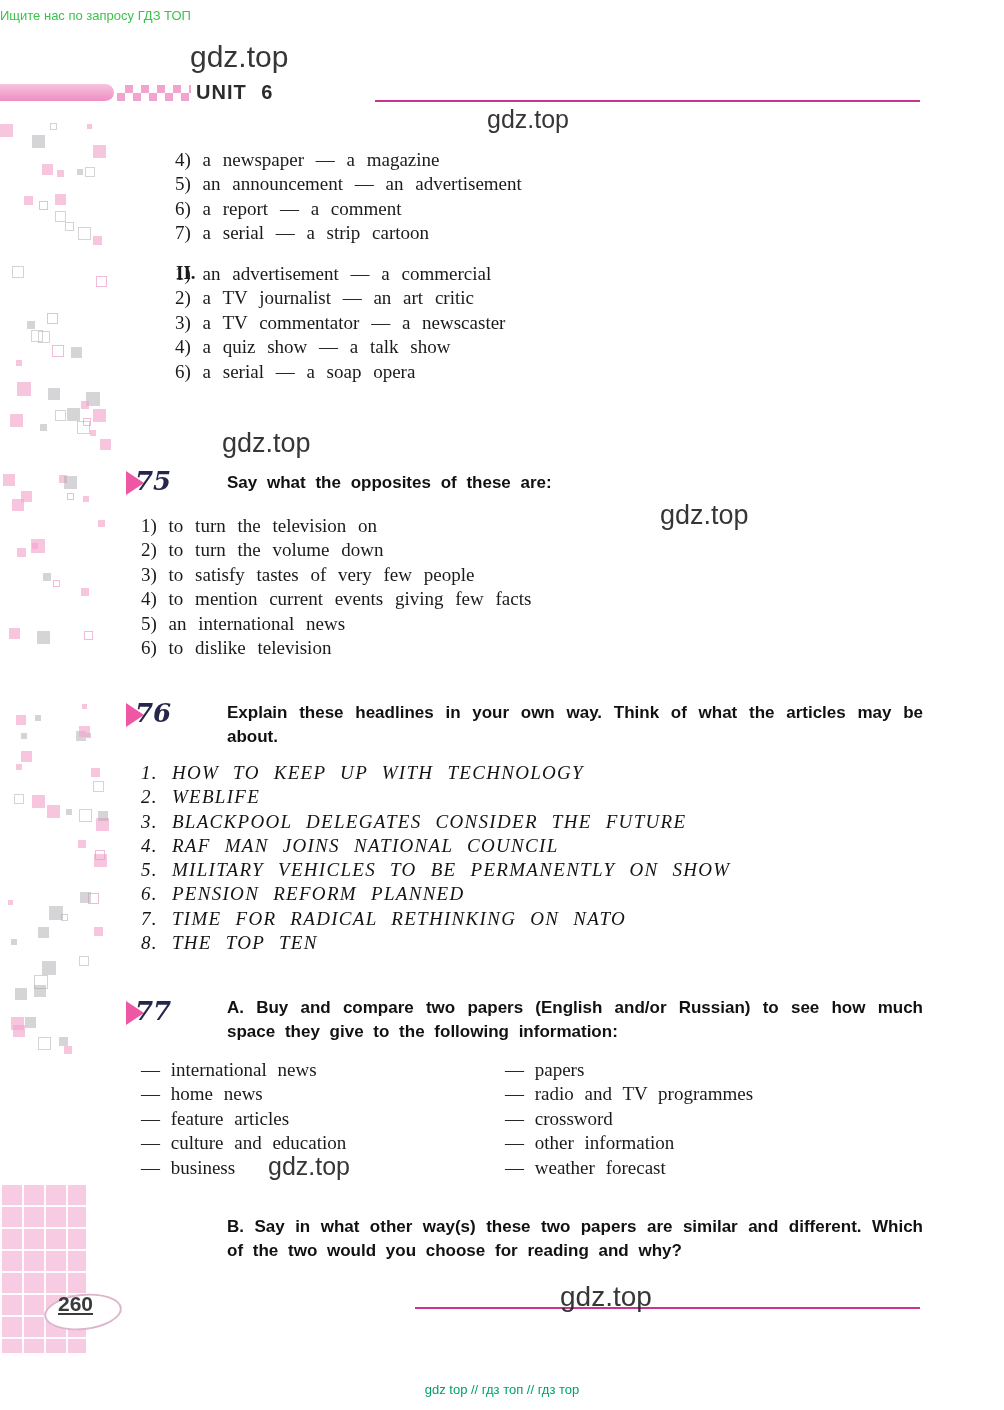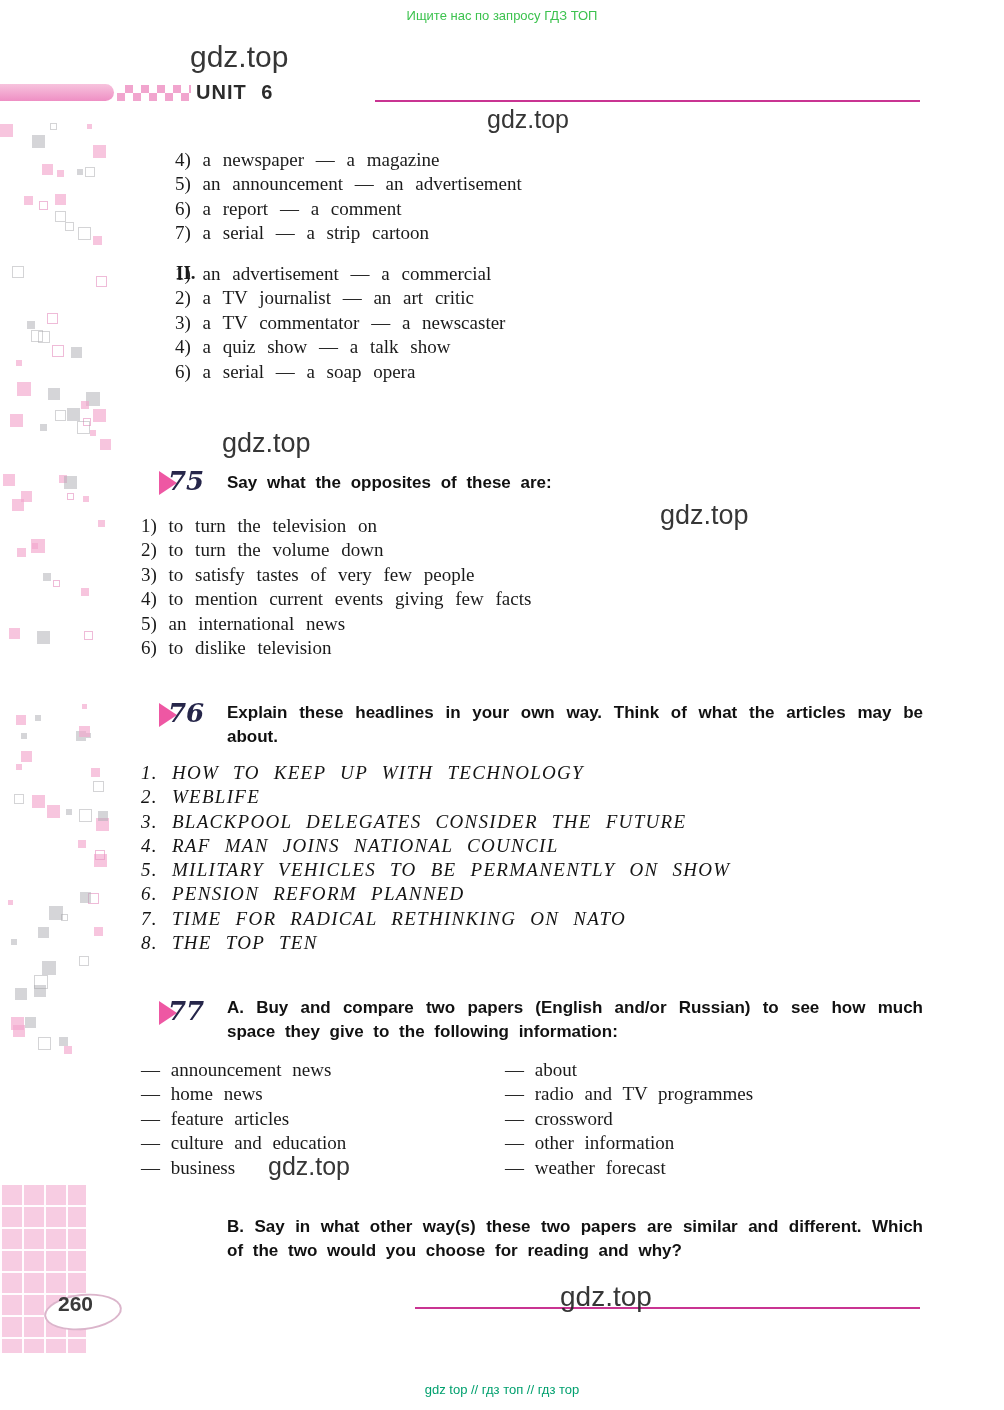--- a/index.html
+++ b/index.html
@@ -28,40 +28,40 @@
   .unit-strip-checker {
     position:absolute; left:117px; top:85px; width:74px; height:16px;
     background:repeating-conic-gradient(#f1a5ce 0% 25%, #ffffff 0% 50%) 0 0 / 16px 16px;
   }
   .rule { position:absolute; height:2px; background:#c93492; }
   .rule-top { left:375px; top:100px; width:545px; }
   .rule-bottom { left:415px; top:1307px; width:505px; }
 
   
   .top-note {
-    position:absolute; left:0; top:8px; width:1004px; text-align:center;
+    position:absolute; left:0; top:8px; width:1004px; text-align:left;
     font-family:"Liberation Sans", sans-serif; font-size:13px; color:#3cc24e;
   }
   .unit-label {
     position:absolute; left:196px; top:81px;
     font-family:"Liberation Sans", sans-serif; font-weight:bold; font-size:20px;
     letter-spacing:1px; word-spacing:8px; color:#2b2b2b;
   }
   .footer {
     position:absolute; left:0; top:1382px; width:1004px; text-align:center;
     font-family:"Liberation Sans", sans-serif; font-size:13px; color:#00a06e;
   }
   .page-num-oval {
     position:absolute; left:44px; top:1294px; width:78px; height:36px;
     border:2px solid rgba(190,120,160,.55); border-radius:50%;
     background:#ffffff; transform:rotate(-6deg);
   }
   .page-num {
     position:absolute; left:58px; top:1292px;
-    font-family:"Liberation Sans", sans-serif; font-weight:bold; font-size:21px; color:#3a3a3a;
+    font-family:"Liberation Sans", sans-serif; font-weight:bold; font-size:21px; color:#3a3a3a;text-decoration:underline;
   }
 
   
   .wm {
     position:absolute; font-family:"Liberation Sans", sans-serif; color:#262626; opacity:.92;
   }
   .wm1 { left:190px; top:40px;  font-size:30px; }
   .wm2 { left:487px; top:105px; font-size:25px; }
   .wm3 { left:222px; top:428px; font-size:27px; }
   .wm4 { left:660px; top:500px; font-size:27px; }
@@ -84,21 +84,21 @@
   .roman-label {
     position:absolute; font-size:19px; font-weight:bold; color:#1a1a1a;
   }
   .instruction {
     position:absolute; font-family:"Liberation Sans", sans-serif; font-weight:bold;
     font-size:17px; line-height:23.5px; word-spacing:5px; color:#111;
     text-align:justify; text-align-last:left;
   }
 
   
-  .ex-marker { position:absolute; width:56px; height:36px;margin-left:33px; }
+  .ex-marker { position:absolute; width:56px; height:36px; }
   .ex-marker .tri {
     position:absolute; left:0; top:5px; width:0; height:0;
     border-top:12px solid transparent; border-bottom:12px solid transparent;
     border-left:18px solid #ee57a3;
   }
   .ex-marker .ex-num {
     position:absolute; left:9px; top:0;
     font-family:"DejaVu Serif", serif; font-style:italic; font-weight:bold;
     font-size:26px; color:#26264a;
   }
@@ -266,28 +266,28 @@
       <div class="headline-item">7. TIME FOR RADICAL RETHINKING ON NATO</div>
       <div class="headline-item">8. THE TOP TEN</div>
     </div>
 
   <div class="ex-marker" style="left:126px; top:996px;text-align:right;">
     <span class="tri"></span>
     <span class="ex-num">77</span>
   </div>
   <div class="instruction" style="left:227px; top:996px; width:696px;">A. Buy and compare two papers (English and/or Russian) to see how much space they give to the following information:</div>
   <div class="list" style="left:141px; top:1058px;">
-      <div class="col-item">— announcement news</div>
+      <div class="col-item">— international news</div>
       <div class="col-item">— home news</div>
       <div class="col-item">— feature articles</div>
       <div class="col-item">— culture and education</div>
       <div class="col-item">— business</div>
     </div>
   <div class="list" style="left:505px; top:1058px;">
-      <div class="col-item">— about</div>
+      <div class="col-item">— papers</div>
       <div class="col-item">— radio and TV programmes</div>
       <div class="col-item">— crossword</div>
       <div class="col-item">— other information</div>
       <div class="col-item">— weather forecast</div>
     </div>
   <div class="instruction" style="left:227px; top:1193px; width:696px;margin-top:22px;">B. Say in what other way(s) these two papers are similar and different. Which of the two would you choose for reading and why?</div>
 
   <div class="page-num-oval"></div>
   <div class="page-num">260</div>
 

